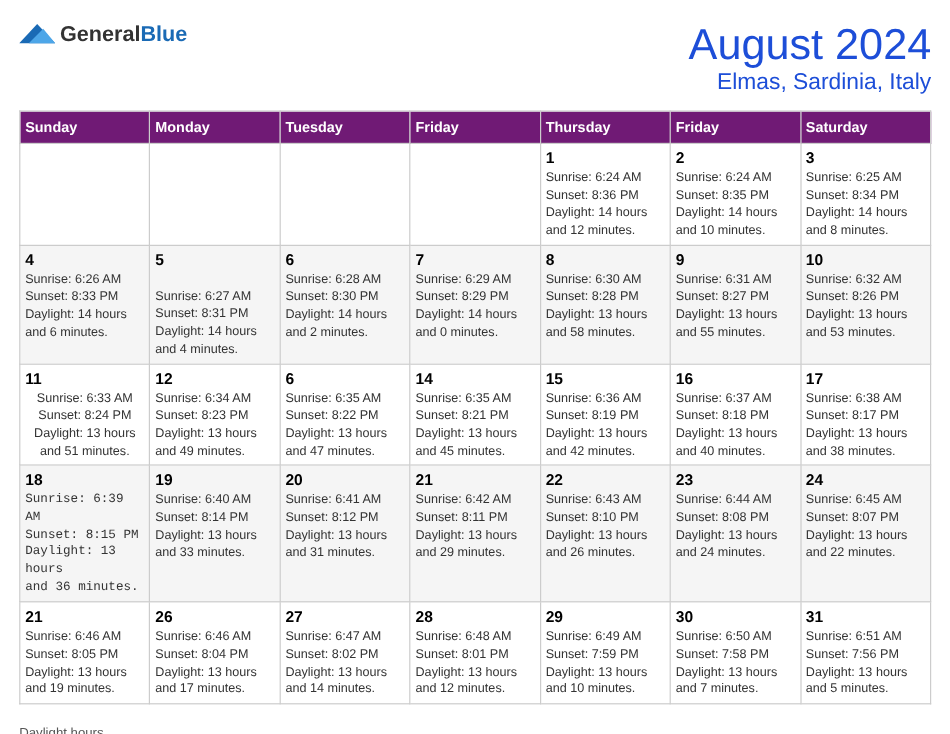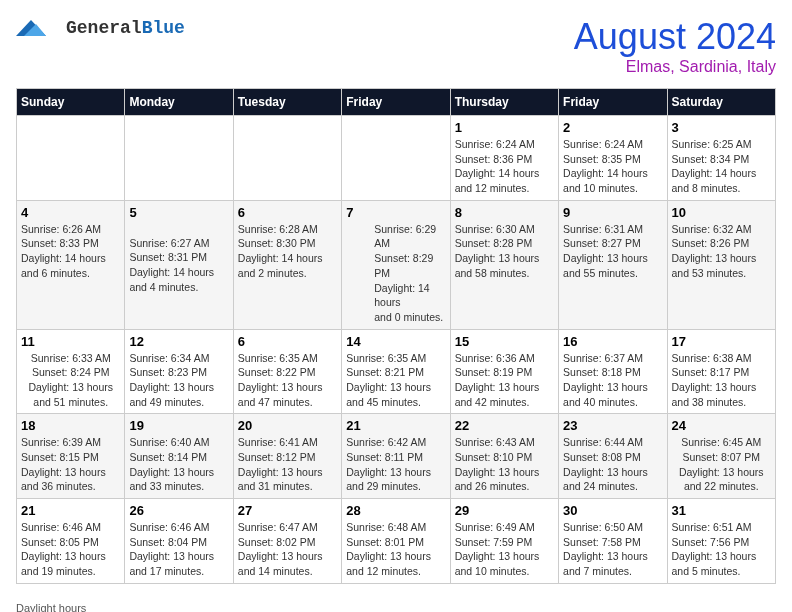--- a/index.html
+++ b/index.html
@@ -12,46 +12,45 @@
     }
     .header {
       display: flex;
       justify-content: space-between;
       align-items: flex-start;
       margin-bottom: 12px;
     }
     .logo {
       display: flex;
       align-items: center;
-      gap: 20px;
-      font-family: Liberation Mono, monospace;
+      gap: 4px;
     }
     .logo-icon {
       width: 30px;
       height: 24px;
     }
     .title-section {
       text-align: right;
     }
     .month-year {
       font-size: 36px;
       font-weight: normal;
       color: #1d4ed8;
     }
     .location {
-      font-size: 16px;
-      color: #a21caf;
+      font-size: 19px;
+      color: #1d4ed8;
     }
     .calendar {
       width: 100%;
       border-collapse: collapse;
       font-size: 11px;
     }
     .calendar th {
-      background: #0f172a;
+      background: #701a75;
       color: #fff;
       padding: 6px 4px;
       text-align: left;
       font-weight: bold;
       font-size: 12px;
       border: 1px solid #ccc;
     }
     .calendar td {
       border: 1px solid #ccc;
       vertical-align: top;
@@ -161,21 +160,21 @@
         </td>
         <td>
           <span class="day-number">6</span>
           <div class="day-info" style="white-space: pre-line;">Sunrise: 6:28 AM
 Sunset: 8:30 PM
 Daylight: 14 hours
 and 2 minutes.</div>
         </td>
         <td>
           <span class="day-number">7</span>
-          <div class="day-info" style="white-space: pre-line; margin-left: 28px;">Sunrise: 6:29 AM
+          <div class="day-info" style="white-space: pre-line;">Sunrise: 6:29 AM
 Sunset: 8:29 PM
 Daylight: 14 hours
 and 0 minutes.</div>
         </td>
         <td>
           <span class="day-number">8</span>
           <div class="day-info" style="white-space: pre-line;">Sunrise: 6:30 AM
 Sunset: 8:28 PM
 Daylight: 13 hours
 and 58 minutes.</div>
@@ -242,21 +241,21 @@
           <span class="day-number">17</span>
           <div class="day-info" style="white-space: pre-line;">Sunrise: 6:38 AM
 Sunset: 8:17 PM
 Daylight: 13 hours
 and 38 minutes.</div>
         </td>
       </tr>
       <tr class="row-odd">
         <td>
           <span class="day-number">18</span>
-          <div class="day-info" style="white-space: pre-line;">Sunrise: 6:39 AM
+          <div class="day-info" style="white-space: pre-line; font-family: Liberation Mono, monospace;">Sunrise: 6:39 AM
 Sunset: 8:15 PM
 Daylight: 13 hours
 and 36 minutes.</div>
         </td>
         <td>
           <span class="day-number">19</span>
           <div class="day-info" style="white-space: pre-line;">Sunrise: 6:40 AM
 Sunset: 8:14 PM
 Daylight: 13 hours
 and 33 minutes.</div>
@@ -284,21 +283,21 @@
         </td>
         <td>
           <span class="day-number">23</span>
           <div class="day-info" style="white-space: pre-line;">Sunrise: 6:44 AM
 Sunset: 8:08 PM
 Daylight: 13 hours
 and 24 minutes.</div>
         </td>
         <td>
           <span class="day-number">24</span>
-          <div class="day-info" style="white-space: pre-line; text-align: center;">Sunrise: 6:45 AM
+          <div class="day-info" style="white-space: pre-line;">Sunrise: 6:45 AM
 Sunset: 8:07 PM
 Daylight: 13 hours
 and 22 minutes.</div>
         </td>
       </tr>
       <tr class="row-even">
         <td>
           <span class="day-number">21</span>
           <div class="day-info" style="white-space: pre-line;">Sunrise: 6:46 AM
 Sunset: 8:05 PM

